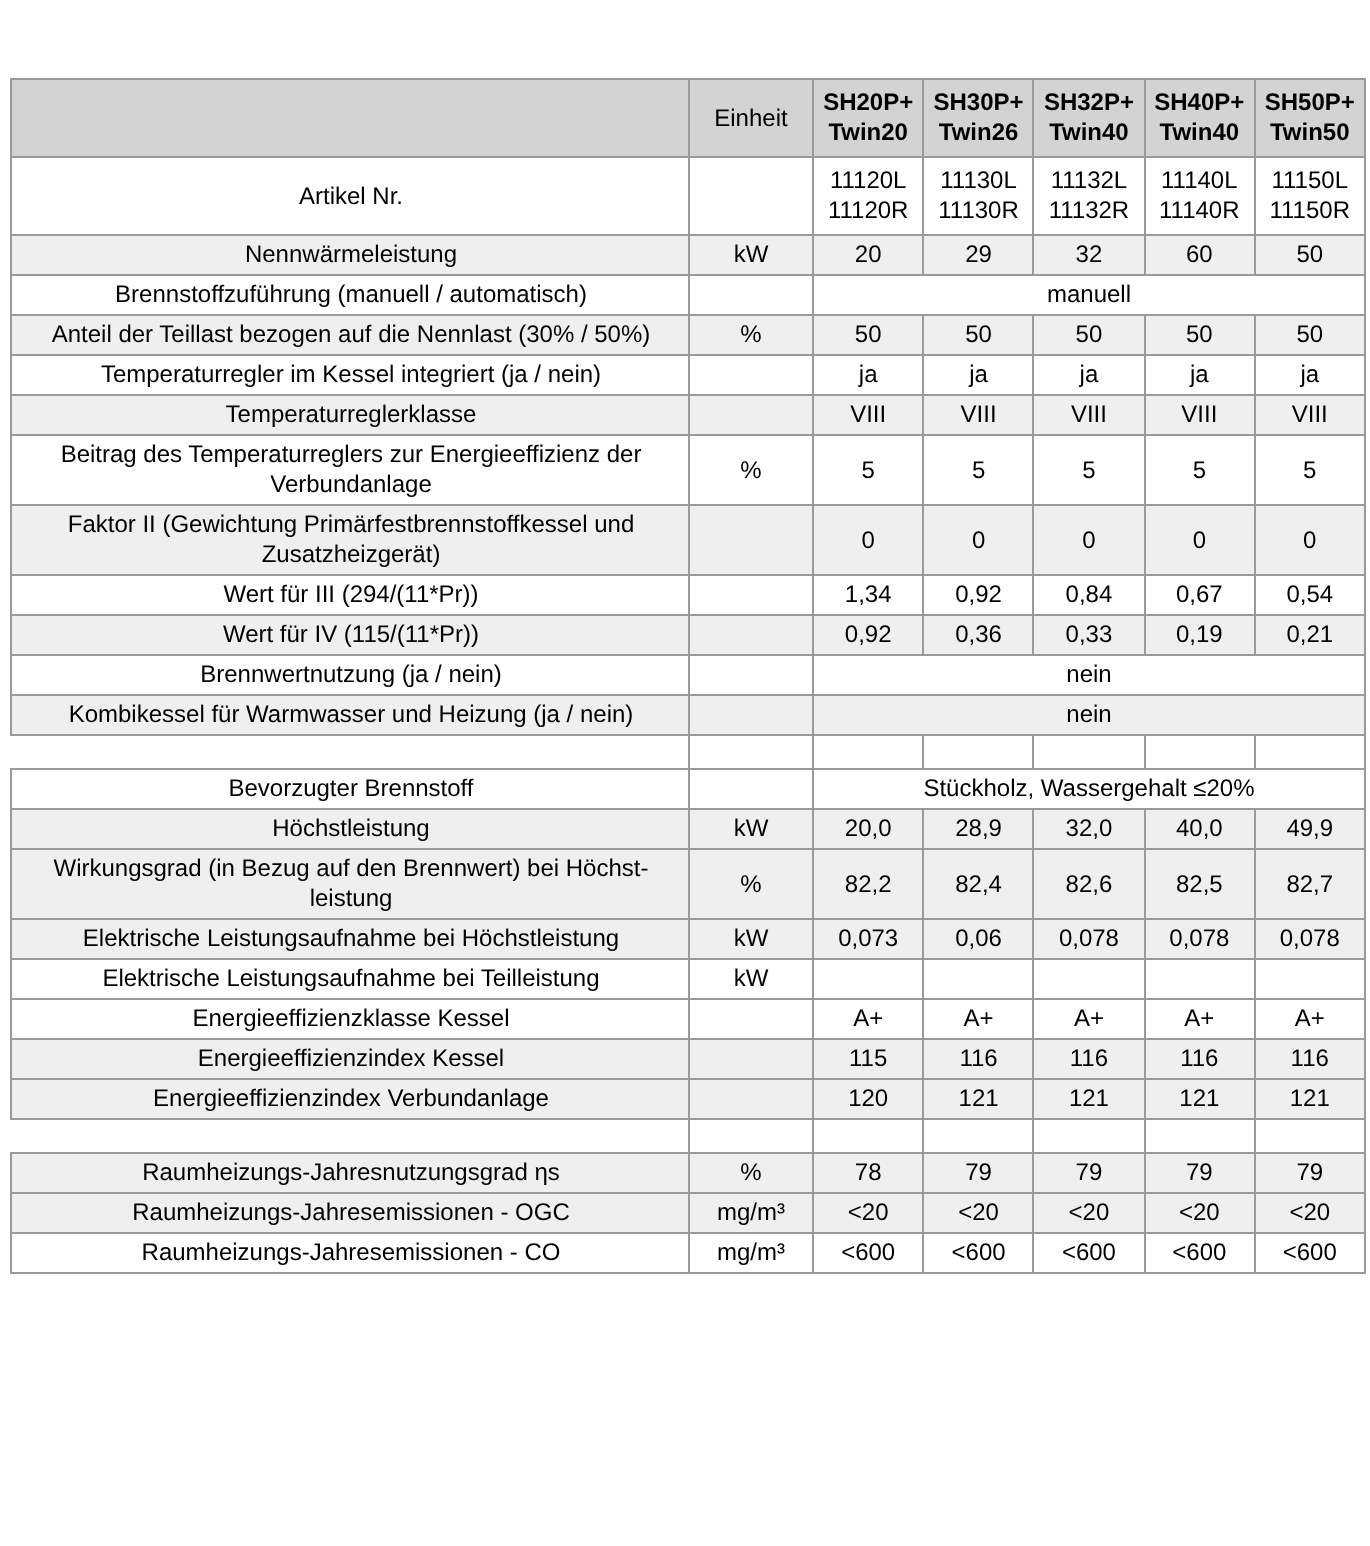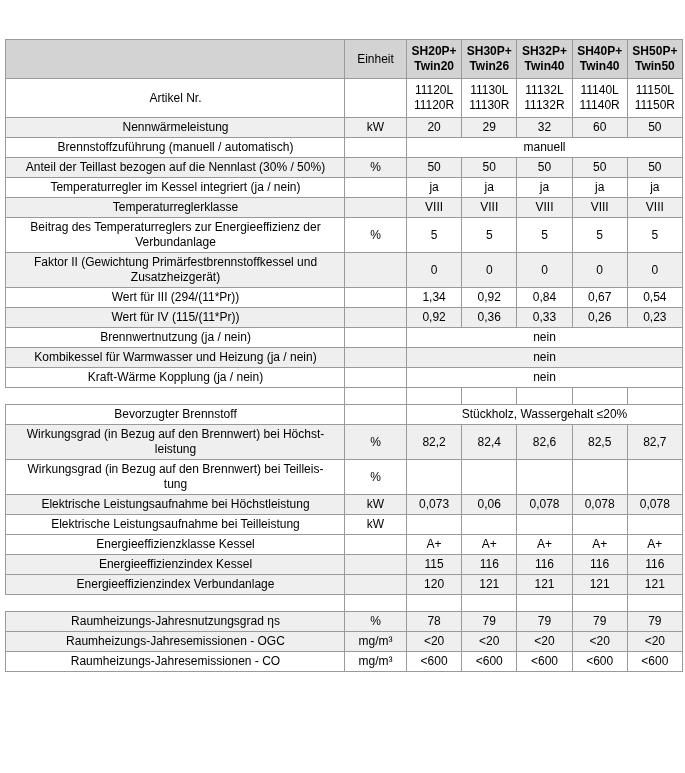--- a/index.html
+++ b/index.html
@@ -156,72 +156,66 @@
         <td class="val">0,84</td>
         <td class="val">0,67</td>
         <td class="val">0,54</td>
       </tr>
       <tr class="normal shaded">
         <td class="label">Wert für IV (115/(11*Pr))</td>
         <td class="unit"></td>
         <td class="val">0,92</td>
         <td class="val">0,36</td>
         <td class="val">0,33</td>
-        <td class="val">0,26</td>
-        <td class="val">0,23</td>
+        <td class="val">0,19</td>
+        <td class="val">0,21</td>
       </tr>
       <tr class="normal">
         <td class="label">Brennwertnutzung (ja / nein)</td>
         <td class="unit"></td>
         <td class="spanval" colspan="5">nein</td>
       </tr>
       <tr class="normal shaded">
         <td class="label">Kombikessel für Warmwasser und Heizung (ja / nein)</td>
-        <td class="unit"></td>
-        <td class="spanval" colspan="5">nein</td>
-      </tr>
-      <tr class="normal">
-        <td class="label">Kraft-Wärme Kopplung (ja / nein)</td>
         <td class="unit"></td>
         <td class="spanval" colspan="5">nein</td>
       </tr>
       <tr class="spacer">
         <td class="label"></td>
         <td class="unit"></td>
         <td class="val"></td>
         <td class="val"></td>
         <td class="val"></td>
         <td class="val"></td>
         <td class="val"></td>
       </tr>
       <tr class="normal">
         <td class="label">Bevorzugter Brennstoff</td>
         <td class="unit"></td>
         <td class="spanval" colspan="5">Stückholz, Wassergehalt ≤20%</td>
+      </tr>
+      <tr class="normal shaded">
+        <td class="label">Höchstleistung</td>
+        <td class="unit">kW</td>
+        <td class="val">20,0</td>
+        <td class="val">28,9</td>
+        <td class="val">32,0</td>
+        <td class="val">40,0</td>
+        <td class="val">49,9</td>
       </tr>
       <tr class="normal shaded">
         <td class="label">Wirkungsgrad (in Bezug auf den Brennwert) bei Höchst-
 leistung</td>
         <td class="unit">%</td>
         <td class="val">82,2</td>
         <td class="val">82,4</td>
         <td class="val">82,6</td>
         <td class="val">82,5</td>
         <td class="val">82,7</td>
       </tr>
-      <tr class="normal">
-        <td class="label">Wirkungsgrad (in Bezug auf den Brennwert) bei Teilleis-
-tung</td>
-        <td class="unit">%</td>
-        <td class="val"></td>
-        <td class="val"></td>
-        <td class="val"></td>
-        <td class="val"></td>
-        <td class="val"></td>
-      </tr>
       <tr class="normal shaded">
         <td class="label">Elektrische Leistungsaufnahme bei Höchstleistung</td>
         <td class="unit">kW</td>
         <td class="val">0,073</td>
         <td class="val">0,06</td>
         <td class="val">0,078</td>
         <td class="val">0,078</td>
         <td class="val">0,078</td>
       </tr>
       <tr class="normal">

